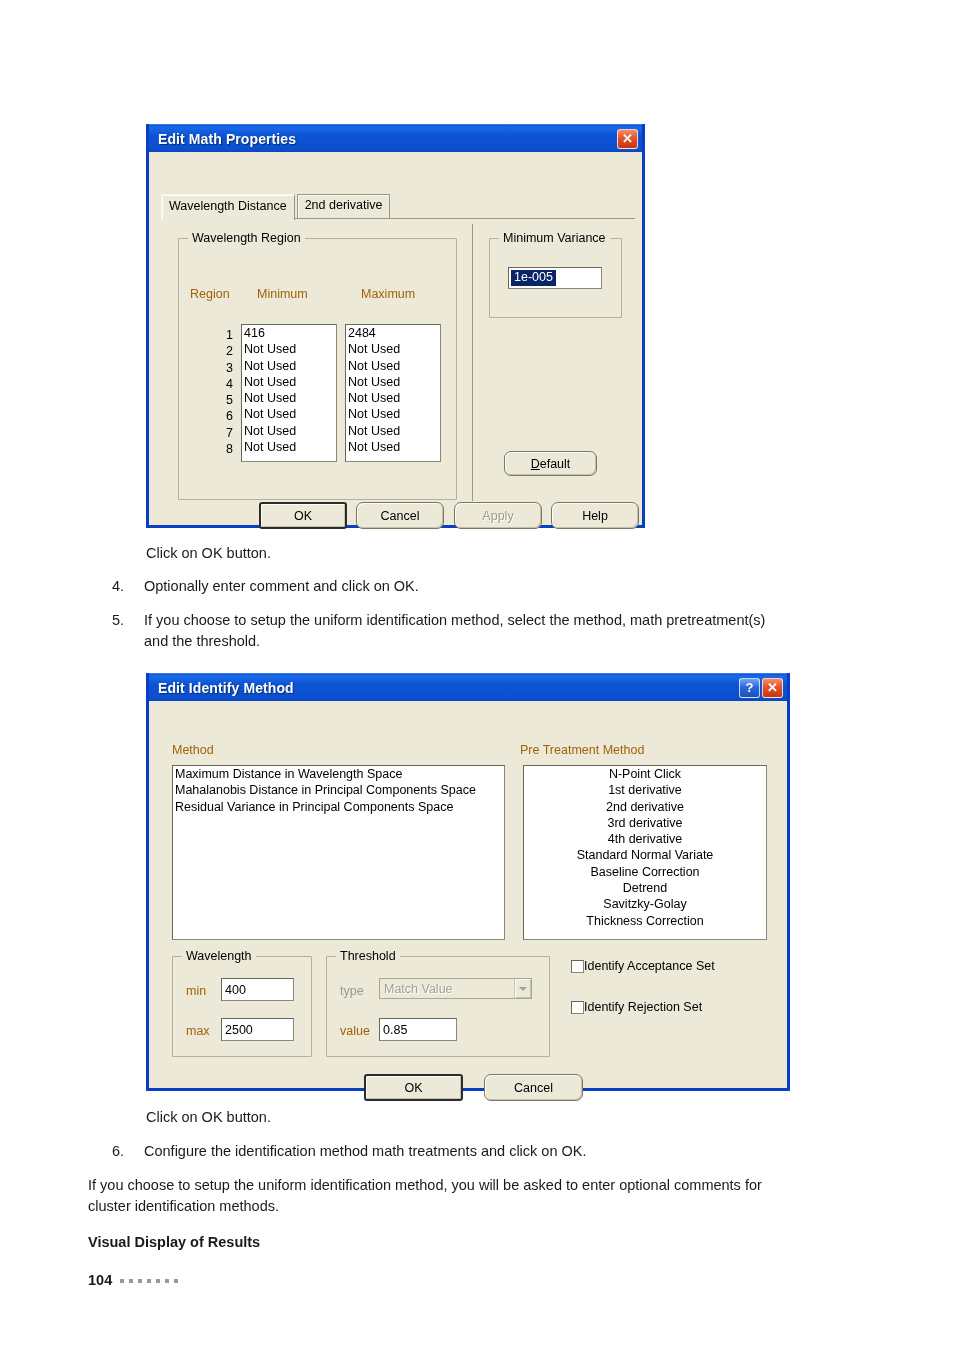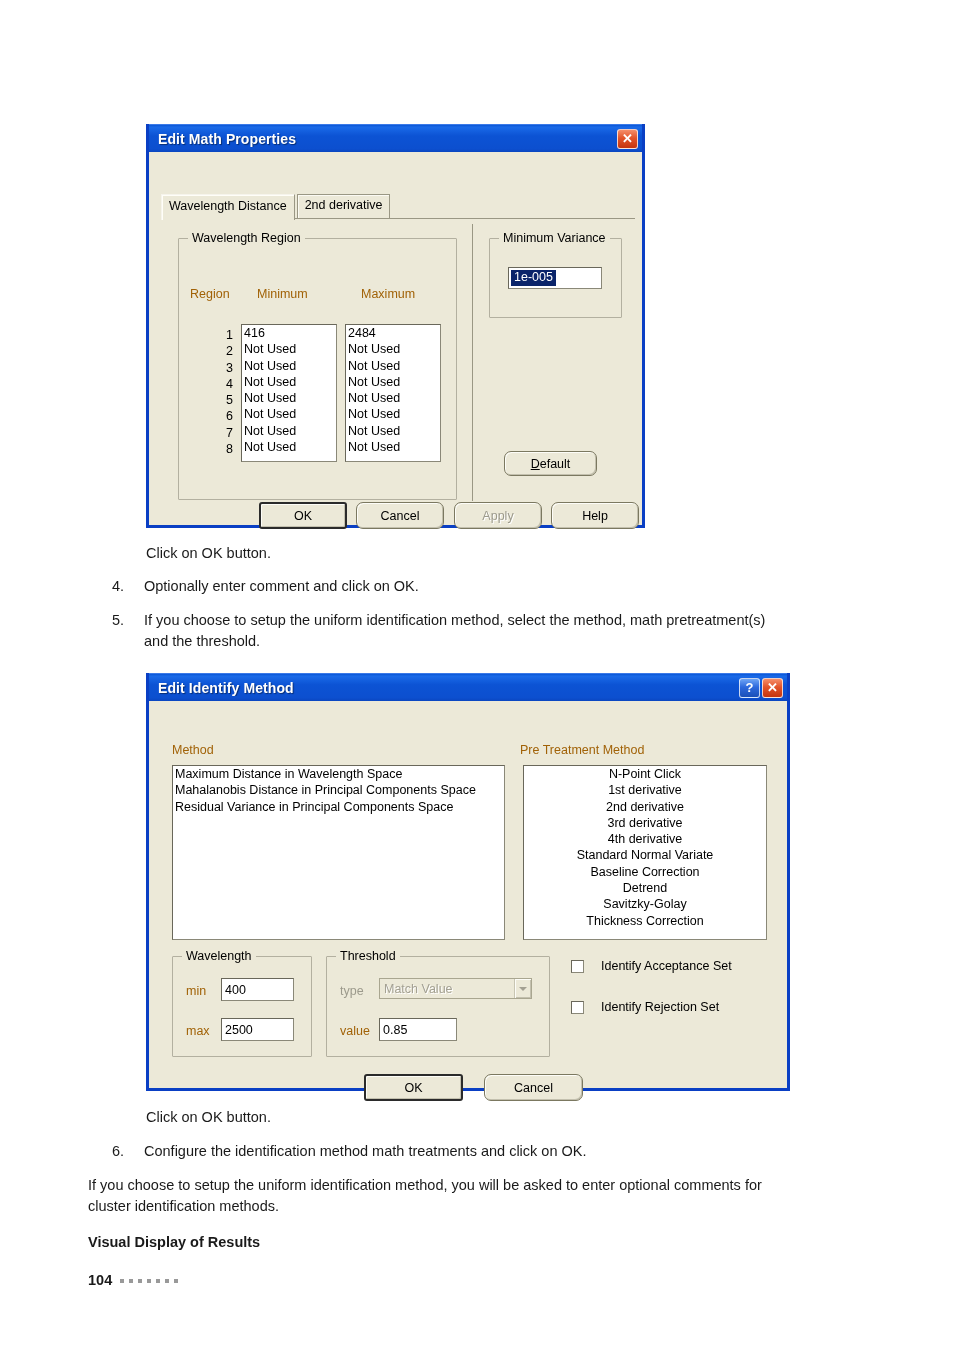--- a/index.html
+++ b/index.html
@@ -279,21 +279,21 @@
     position: absolute;
     width: 1px;
     background: #9a9784;
   }
 
   
   .cbrow {
     position: absolute;
     display: flex;
     align-items: center;
-    gap: 17px;
+    gap: 0;
     font-size: 12.5px;
     cursor: pointer;
     text-align: center;
   }
   .cbox {
     width: 13px;
     height: 13px;
     background: #fff;
     border: 1px solid #8a8878;
     border-top-color: #69675a;

